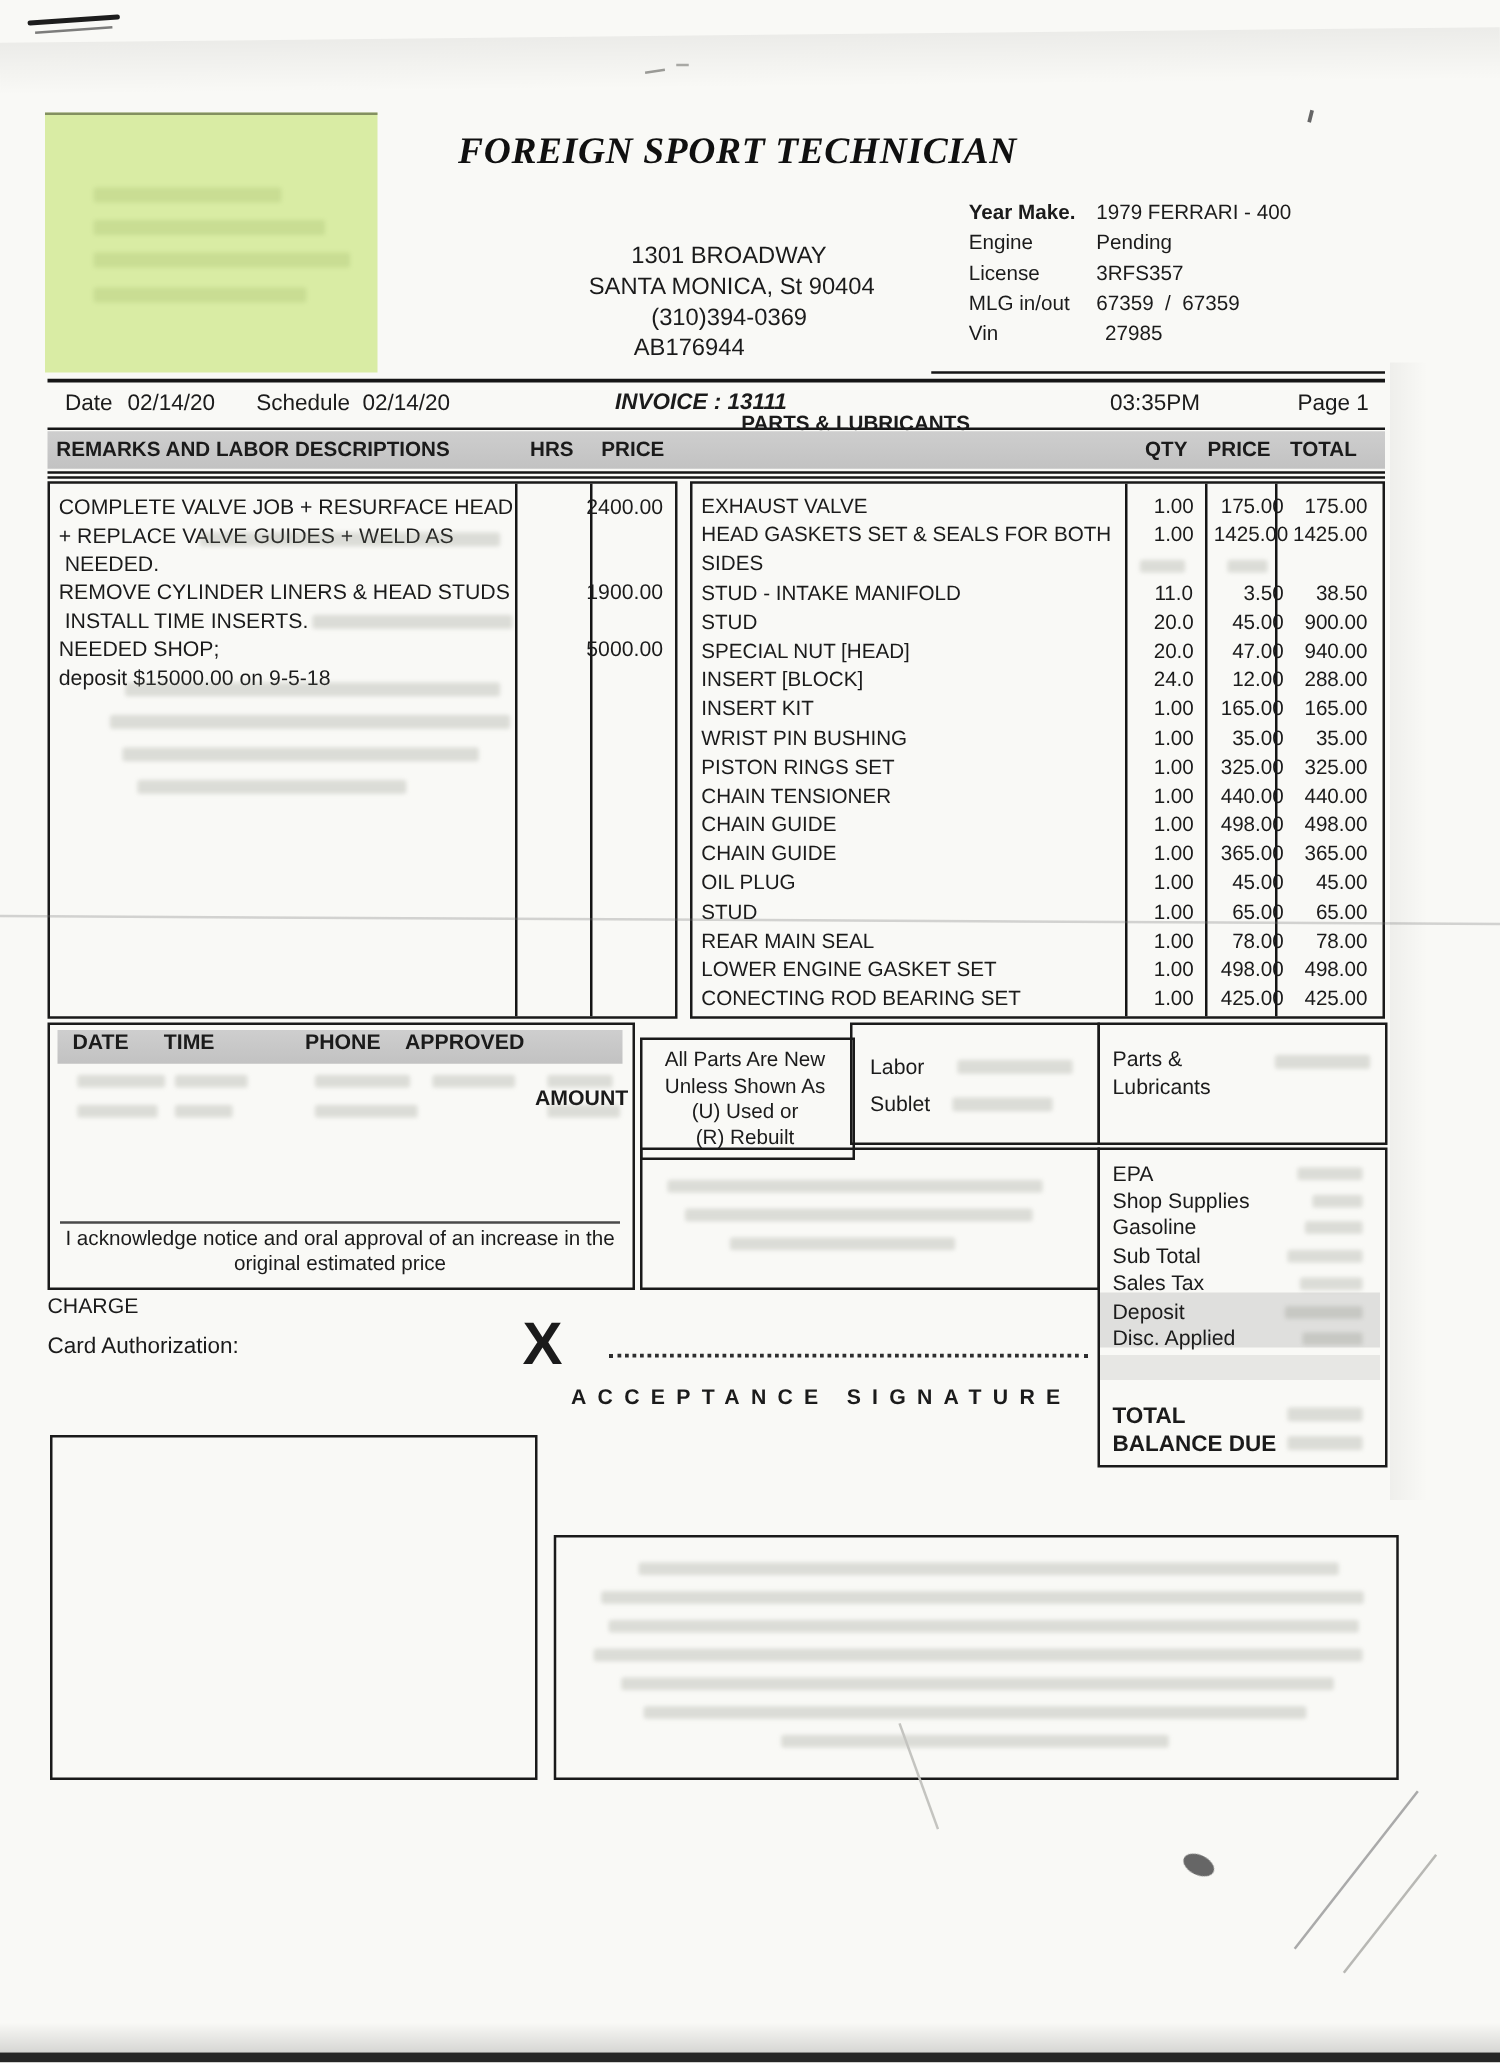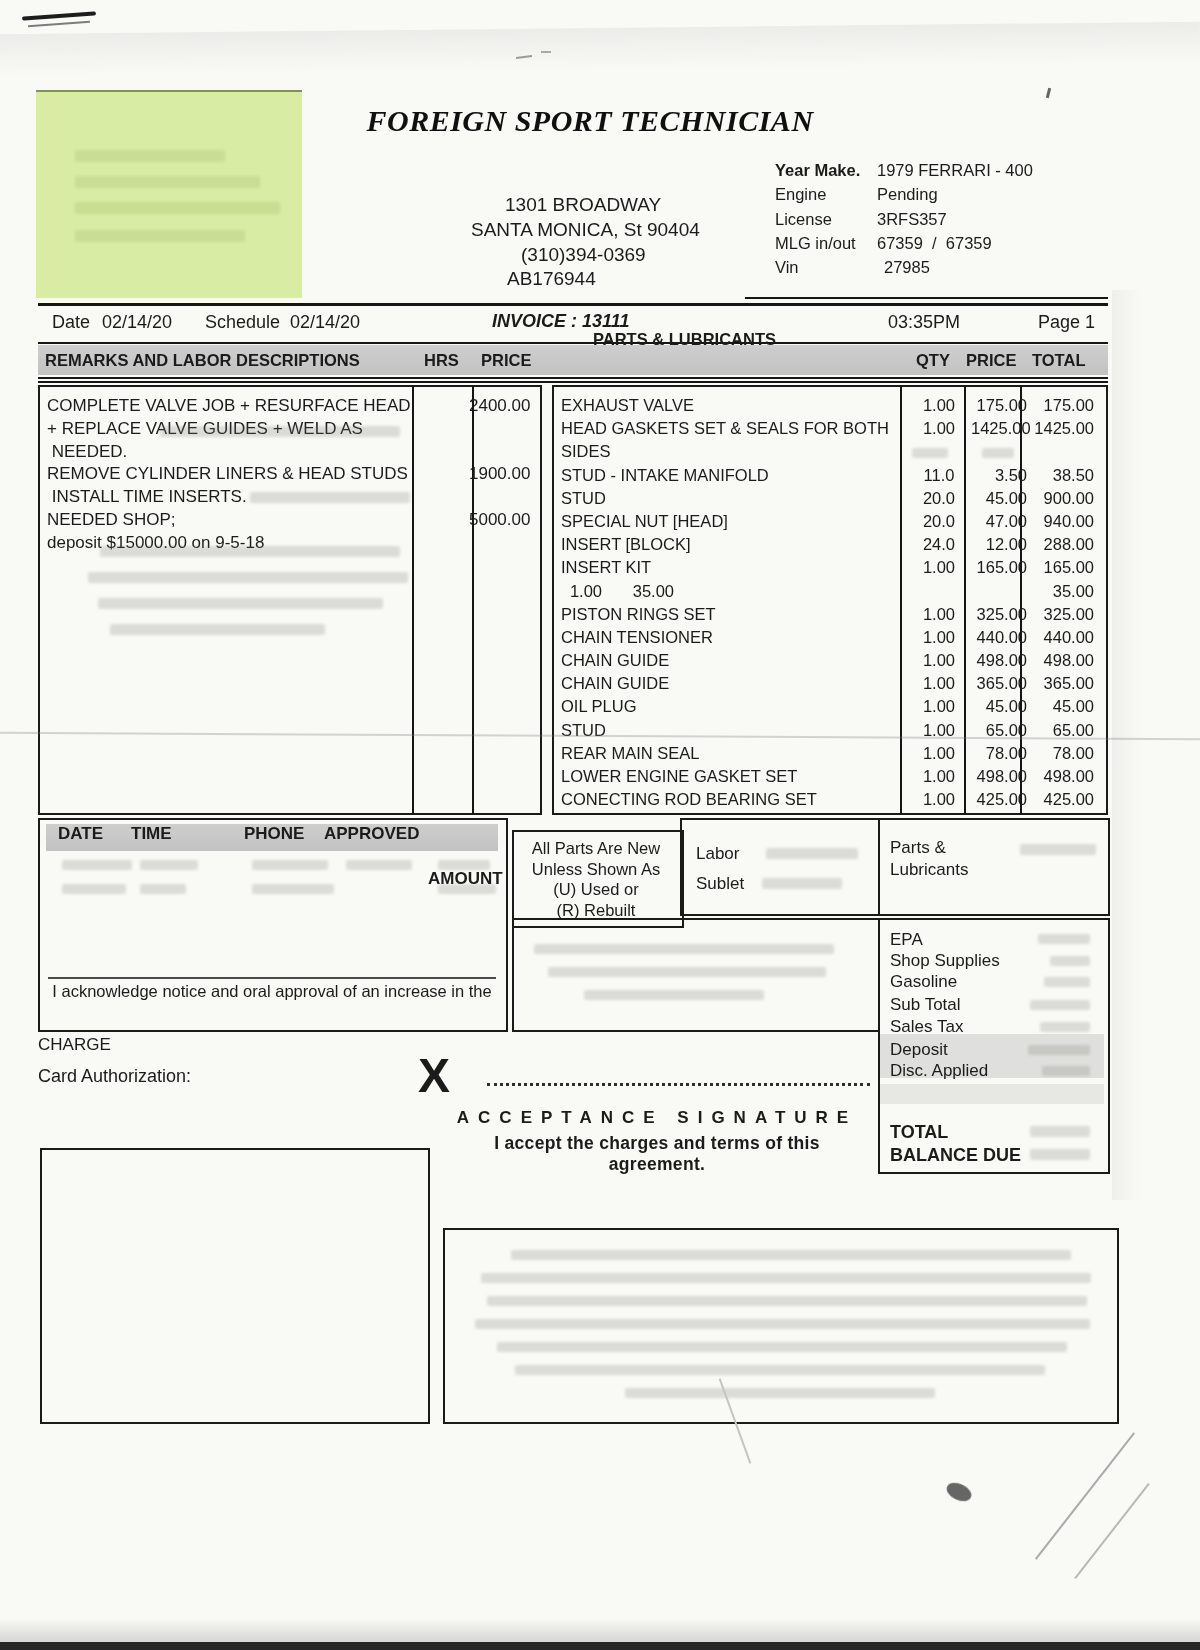--- a/index.html
+++ b/index.html
@@ -185,20 +185,21 @@
           <span class="pprice">12.00</span>
           <span class="ptotal">288.00</span>
         </div>
         <div class="prow">
           <span class="pname">INSERT KIT</span>
           <span class="pqty">1.00</span>
           <span class="pprice">165.00</span>
           <span class="ptotal">165.00</span>
         </div>
         <div class="prow">
+          <span class="pname">WRIST PIN BUSHING</span>
           <span class="pqty">1.00</span>
           <span class="pprice">35.00</span>
           <span class="ptotal">35.00</span>
         </div>
         <div class="prow">
           <span class="pname">PISTON RINGS SET</span>
           <span class="pqty">1.00</span>
           <span class="pprice">325.00</span>
           <span class="ptotal">325.00</span>
         </div>
@@ -270,20 +271,21 @@
     <div class="ghost" style="left:100px;top:40px;width:58px;height:10px;"></div>
     <div class="ghost" style="left:212px;top:40px;width:76px;height:10px;"></div>
     <div class="ghost" style="left:306px;top:40px;width:66px;height:10px;"></div>
     <div class="ghost" style="left:398px;top:40px;width:52px;height:10px;"></div>
     <div class="ghost" style="left:22px;top:64px;width:64px;height:10px;"></div>
     <div class="ghost" style="left:100px;top:64px;width:46px;height:10px;"></div>
     <div class="ghost" style="left:212px;top:64px;width:82px;height:10px;"></div>
     <div class="ghost" style="left:398px;top:64px;width:58px;height:10px;"></div>
     <div class="abs" style="left:8px;top:157px;width:448px;height:2px;background:#4a4a4a;"></div>
     <div class="abs ack" style="left:8px;top:162px;width:448px;">I acknowledge notice and oral approval of an increase in the</div>
+    <div class="abs ack" style="left:8px;top:182px;width:448px;">original estimated price</div>
   </div>
 
   <div class="box" style="left:512px;top:818px;width:168px;height:94px;margin-top:12px;">
     <div id="parts-new-box" class="abs t16" style="left:0;top:6px;width:164px;text-align:center;line-height:20.5px;">
         <div>All Parts Are New</div>
         <div>Unless Shown As</div>
         <div>(U) Used or</div>
         <div>(R) Rebuilt</div>
       </div>
   </div>
@@ -330,21 +332,20 @@
     <div class="abs t18 b" style="left:10px;top:225px;">BALANCE DUE</div>
     <div class="ghost" style="left:150px;top:206px;width:60px;height:11px;"></div>
     <div class="ghost" style="left:150px;top:229px;width:60px;height:11px;"></div>
   </div>
 
   <div class="abs t17" style="left:38px;top:1035px;">CHARGE</div>
   <div class="abs t18" style="left:38px;top:1066px;">Card Authorization:</div>
   <div class="abs" style="left:418px;top:1052px;font-size:48px;font-weight:900;line-height:48px;">X</div>
   <div class="dotted" style="left:487px;top:1083px;width:383px;"></div>
   <div class="abs b" style="left:447px;top:1108px;width:420px;text-align:center;font-size:17px;letter-spacing:9px;">ACCEPTANCE SIGNATURE</div>
-  <div class="abs b" style="left:447px;top:1133px;width:420px;text-align:center;font-size:17.5px;letter-spacing:.3px;">I accept the charges and terms of this agreement.</div>
 
   <div class="box" style="left:40px;top:1148px;width:386px;height:272px;border-width:2.5px;"></div>
 
   <div class="box" style="left:443px;top:1228px;width:672px;height:192px;border-width:2.5px;">
     <div class="ghost" style="left:66px;top:20px;width:560px;height:10px;"></div>
     <div class="ghost" style="left:36px;top:43px;width:610px;height:10px;"></div>
     <div class="ghost" style="left:42px;top:66px;width:600px;height:10px;"></div>
     <div class="ghost" style="left:30px;top:89px;width:615px;height:10px;"></div>
     <div class="ghost" style="left:52px;top:112px;width:570px;height:10px;"></div>
     <div class="ghost" style="left:70px;top:135px;width:530px;height:10px;"></div>

